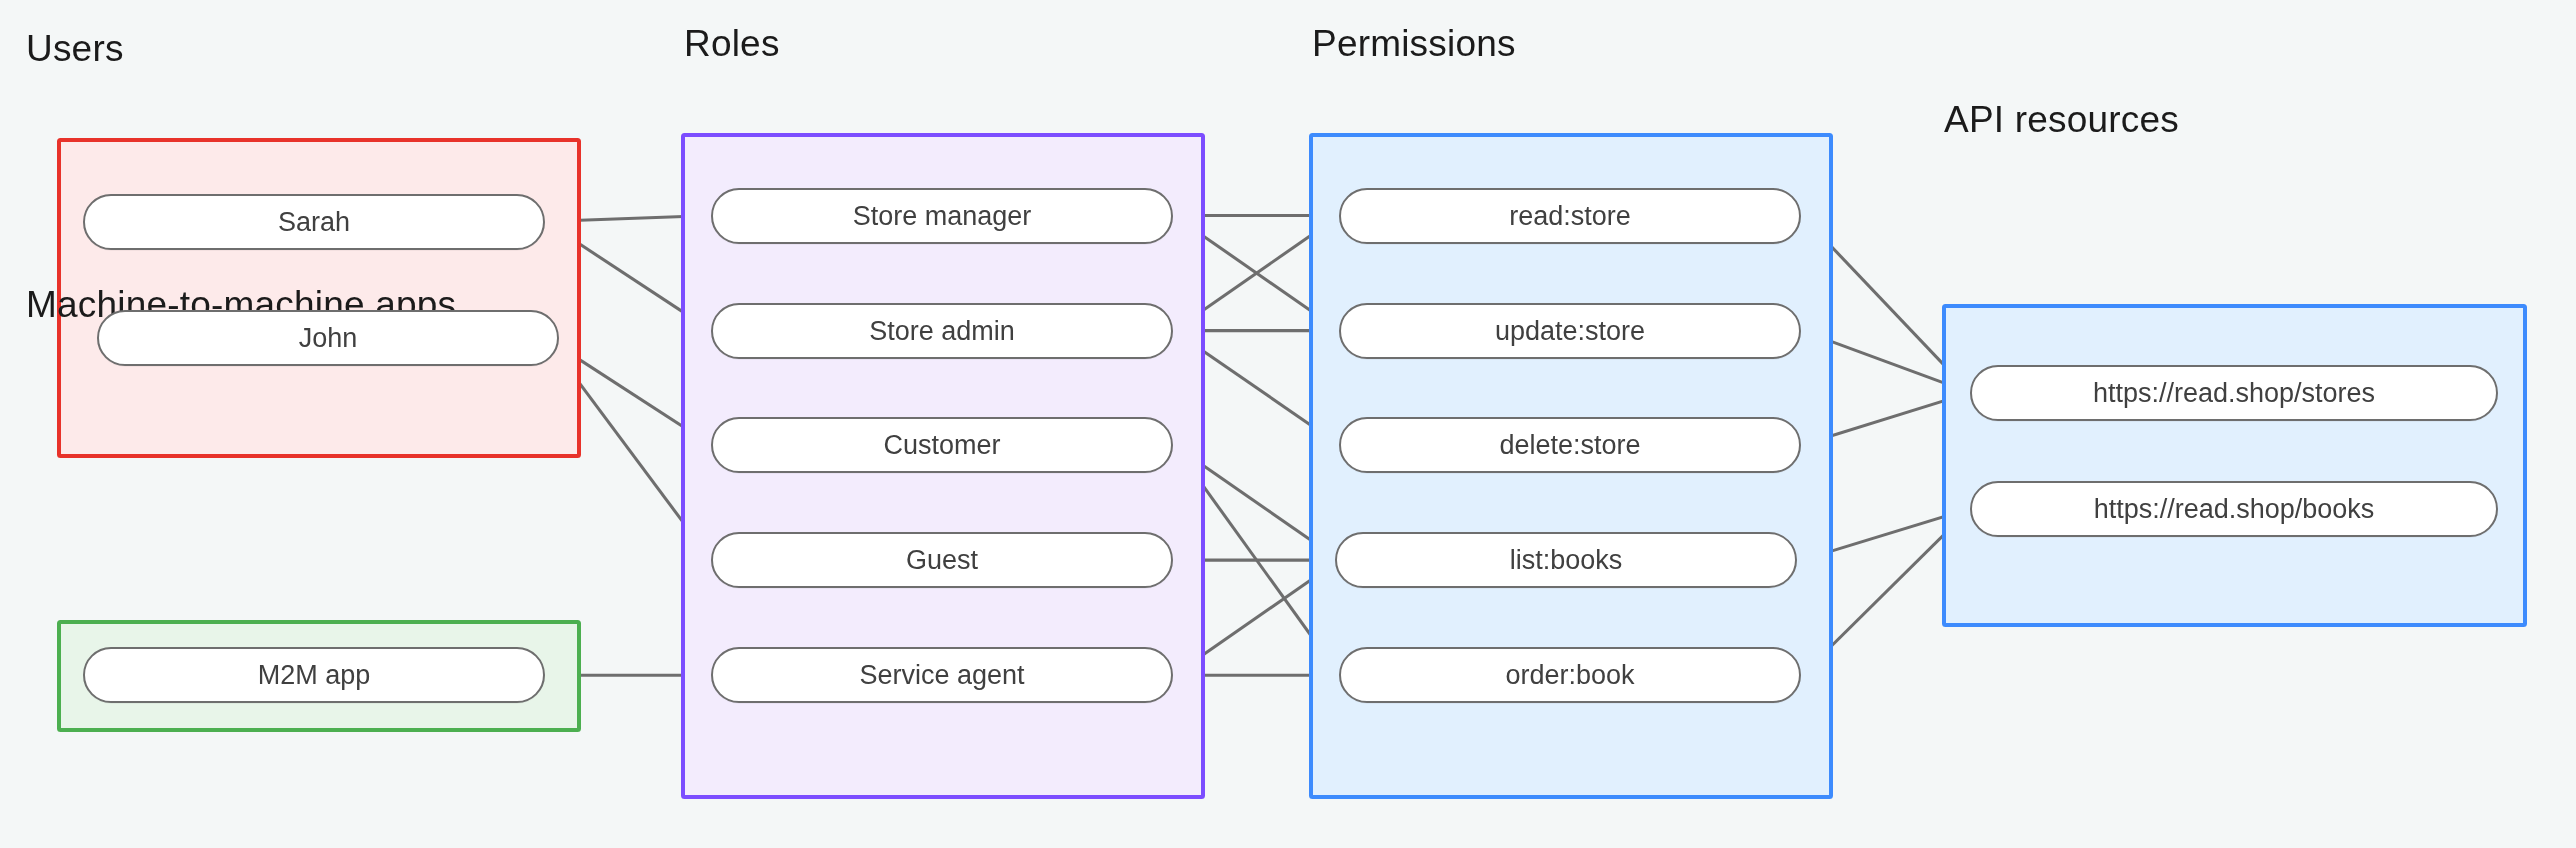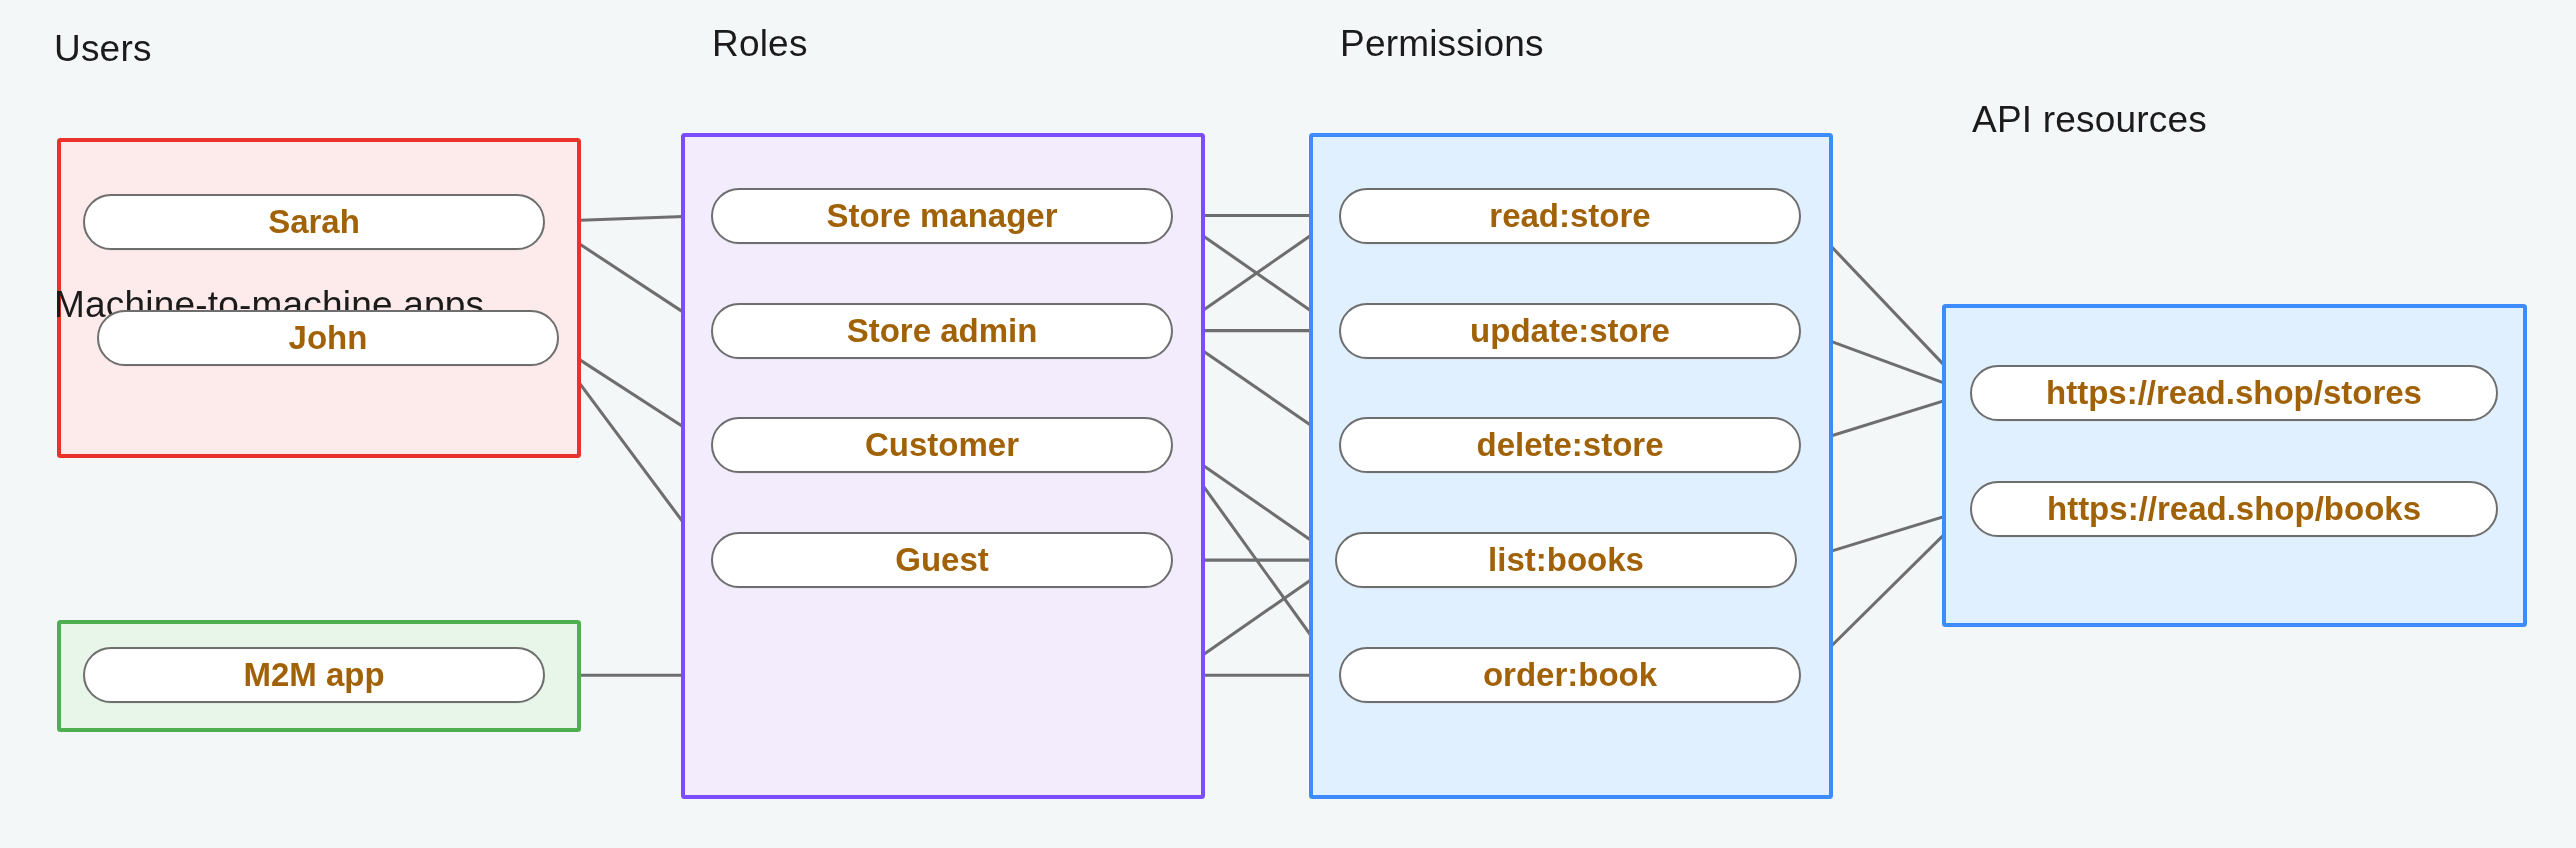--- a/index.html
+++ b/index.html
@@ -7,32 +7,31 @@
     width:2576px;height:848px;
     background:#f4f7f7;
     font-family:"Liberation Sans", sans-serif;
     overflow:hidden;
     position:relative;
   }
   #stage{position:absolute;left:0;top:0;width:2576px;height:848px;}
 
   
   .group{position:absolute;box-sizing:border-box;border-width:4.4px;border-style:solid;border-radius:3.5px;}
-  .group-label{position:absolute;font-size:37px;color:#1b1b1b;white-space:nowrap;letter-spacing:0.2px;margin-left:28px;}
+  .group-label{position:absolute;font-size:37px;color:#1b1b1b;white-space:nowrap;letter-spacing:0.2px;}
 
   
   .node{
     position:absolute;box-sizing:border-box;
     background:#ffffff;
     border:2.6px solid #6e6e6e;
     border-radius:35px;
     display:flex;align-items:center;justify-content:center;
-    font-size:33px;color:#a16207;white-space:nowrap;
+    font-size:27px;color:#404040;white-space:nowrap;
     box-shadow:0 0.9px 0 rgba(0,0,0,.04);
-    font-weight:bold;
   }
 
   
   #links{position:absolute;left:0;top:0;width:2576px;height:848px;pointer-events:none;}
   #links line{stroke:#6e6e6e;stroke-width:3.5;}
   #links circle{fill:#6e6e6e;}
 </style>
 </head>
 <body>
 
@@ -81,20 +80,21 @@
     <div class="group" style="left: 1309px; top: 133px; width: 524px; height: 666px; border-color: rgb(61, 139, 253); background: rgb(225, 240, 254);"></div>
     <div class="group-label" style="left: 1944px; top: 99px;">API resources</div>
     <div class="group" style="left: 1942px; top: 304px; width: 585px; height: 323px; border-color: rgb(61, 139, 253); background: rgb(225, 240, 254);"></div>
     <div class="node" style="left: 83px; top: 194px; width: 462px; height: 56px;">Sarah</div>
     <div class="node" style="left: 97px; top: 310px; width: 462px; height: 56px;">John</div>
     <div class="node" style="left: 83px; top: 647px; width: 462px; height: 56px;">M2M app</div>
     <div class="node" style="left: 711px; top: 188px; width: 462px; height: 56px;">Store manager</div>
     <div class="node" style="left: 711px; top: 303px; width: 462px; height: 56px;">Store admin</div>
     <div class="node" style="left: 711px; top: 417px; width: 462px; height: 56px;">Customer</div>
     <div class="node" style="left: 711px; top: 532px; width: 462px; height: 56px;">Guest</div>
+    <div class="node" style="left: 711px; top: 647px; width: 462px; height: 56px;">Service agent</div>
     <div class="node" style="left: 1339px; top: 188px; width: 462px; height: 56px;">read:store</div>
     <div class="node" style="left: 1339px; top: 417px; width: 462px; height: 56px;">delete:store</div>
     <div class="node" style="left: 1339px; top: 303px; width: 462px; height: 56px;">update:store</div>
     <div class="node" style="left: 1335px; top: 532px; width: 462px; height: 56px;">list:books</div>
     <div class="node" style="left: 1339px; top: 647px; width: 462px; height: 56px;">order:book</div>
     <div class="node" style="left: 1970px; top: 365px; width: 528px; height: 56px;">https://read.shop/stores</div>
     <div class="node" style="left: 1970px; top: 481px; width: 528px; height: 56px;">https://read.shop/books</div>
   </div>
 
 

